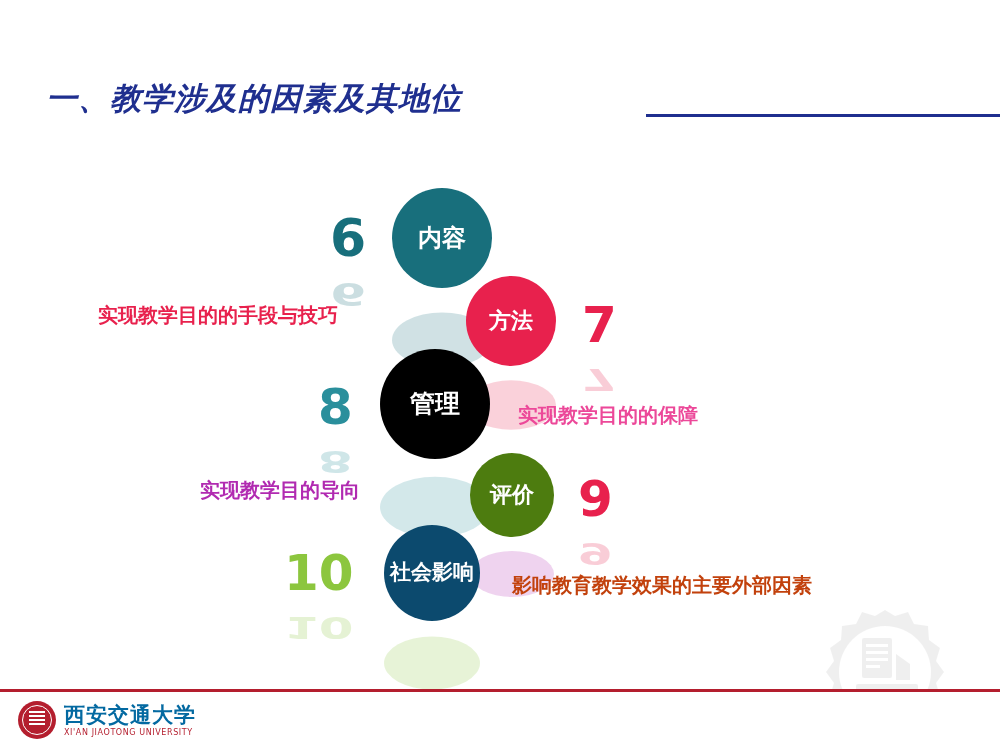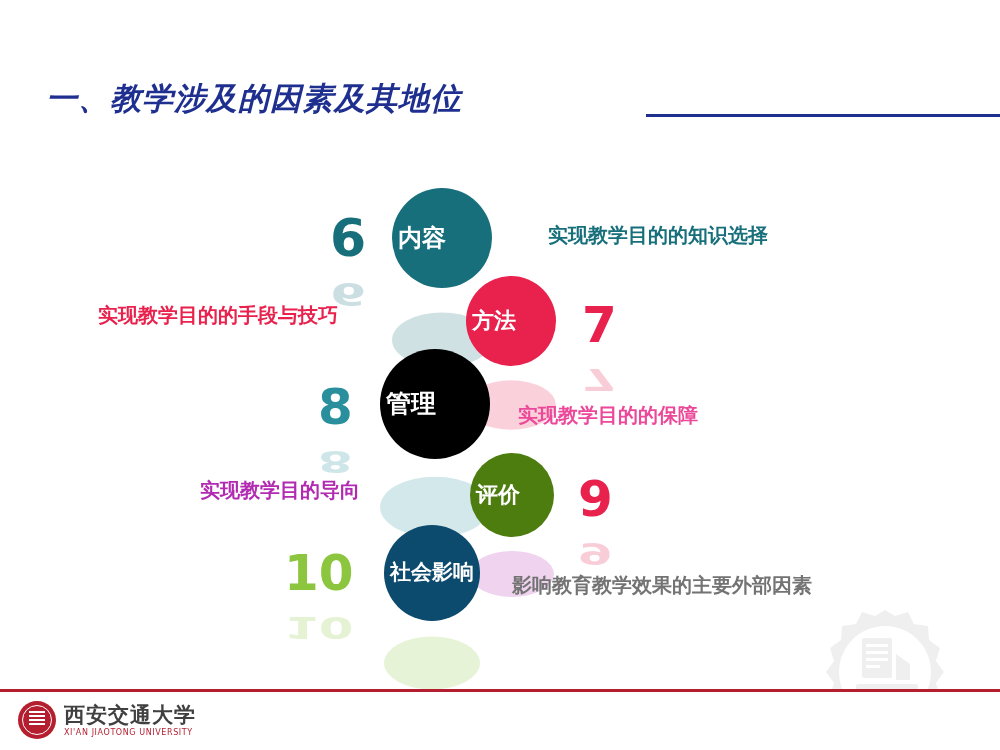--- a/index.html
+++ b/index.html
@@ -58,20 +58,21 @@
     left: 0;
     top: 160px;
     width: 1000px;
     height: 480px;
   }
   .bubble {
     position: absolute;
     border-radius: 50%;
     display: flex;
     align-items: center;
+    justify-content: center;
     text-align: center;
     color: #ffffff;
     font-weight: bold;
     line-height: 1.12;
     box-sizing: border-box;
   }
   .bubble .blabel {
     display: block;
     padding: 0 6px;
   }
@@ -154,21 +155,21 @@
   .logo-texts {
     display: flex;
     flex-direction: column;
     justify-content: center;
     line-height: 1;
   }
   .logo-cn {
     font-family: "DejaVu Serif", "Liberation Serif", serif;
     font-size: 21px;
     font-weight: bold;
-    color: #404040;
+    color: #0369a1;
     letter-spacing: 1px;
     text-align: right;
   }
   .logo-en {
     font-size: 8px;
     color: #b41e2e;
     letter-spacing: 0.6px;
     margin-top: 4px;
   }
   .gear-mark {
@@ -199,21 +200,20 @@
   </div>
 
   <div class="diagram">
 
     <div class="bubble-reflection" style="left:392px; top:130px; width:100px; height:100px; background:#186f7c;"></div>
     <div class="bubble" style="left:392px; top:28px; width:100px; height:100px; background:#186f7c; font-size:24px;">
       <span class="blabel">内容</span>
     </div>
     <div class="num" style="left:330px; top:52px; font-size:52px; color:#186f7c;">6</div>
     <div class="num-reflect" style="left:330px; top:108px; font-size:52px; color:#186f7c;">6</div>
-    <div class="caption" style="left:548px; top:65px; color:#186f7c;">实现教学目的的知识选择</div>
 
     <div class="bubble-reflection" style="left:466px; top:200px; width:90px; height:90px; background:#e8214d;"></div>
     <div class="bubble" style="left:466px; top:116px; width:90px; height:90px; background:#e8214d; font-size:22px;">
       <span class="blabel">方法</span>
     </div>
     <div class="num" style="left:582px; top:140px; font-size:50px; color:#e8214d;">7</div>
     <div class="num-reflect" style="left:582px; top:194px; font-size:50px; color:#e8214d;">7</div>
     <div class="caption" style="left:98px; top:145px; color:#e8214d;">实现教学目的的手段与技巧</div>
 
     <div class="bubble-reflection" style="left:380px; top:292px; width:110px; height:110px; background:#2a8f9c;"></div>
@@ -231,21 +231,21 @@
     <div class="num" style="left:578px; top:314px; font-size:50px; color:#e8214d;">9</div>
     <div class="num-reflect" style="left:578px; top:368px; font-size:50px; color:#e8214d;">9</div>
     <div class="caption" style="left:200px; top:320px; color:#b12ab1;">实现教学目的导向</div>
 
     <div class="bubble-reflection" style="left:384px; top:455px; width:96px; height:96px; background:#8cc63e;"></div>
     <div class="bubble" style="left:384px; top:365px; width:96px; height:96px; background:#0c4a6e; font-size:21px;">
       <span class="blabel">社会影响</span>
     </div>
     <div class="num" style="left:284px; top:388px; font-size:50px; color:#8cc63e;">10</div>
     <div class="num-reflect" style="left:284px; top:442px; font-size:50px; color:#8cc63e;">10</div>
-    <div class="caption" style="left:512px; top:415px; color:#737373;">影响教育教学效果的主要外部因素</div>
+    <div class="caption" style="left:512px; top:415px; color:#c2410c;">影响教育教学效果的主要外部因素</div>
 
   </div>
 
   <svg class="gear-mark" viewBox="0 0 170 140">
     <g fill="#c9c9c9">
       <path d="M85 8 L95 14 L108 10 L114 22 L128 24 L129 38 L140 46 L136 59 L144 70 L136 81 L140 94 L129 102 L128 116 L114 118 L108 130 L95 126 L85 132 L75 126 L62 130 L56 118 L42 116 L41 102 L30 94 L34 81 L26 70 L34 59 L30 46 L41 38 L42 24 L56 22 L62 10 L75 14 Z"></path>
     </g>
     <circle cx="85" cy="70" r="46" fill="#ffffff"></circle>
     <g fill="#c9c9c9">
       <rect x="62" y="36" width="30" height="40" rx="2"></rect>

